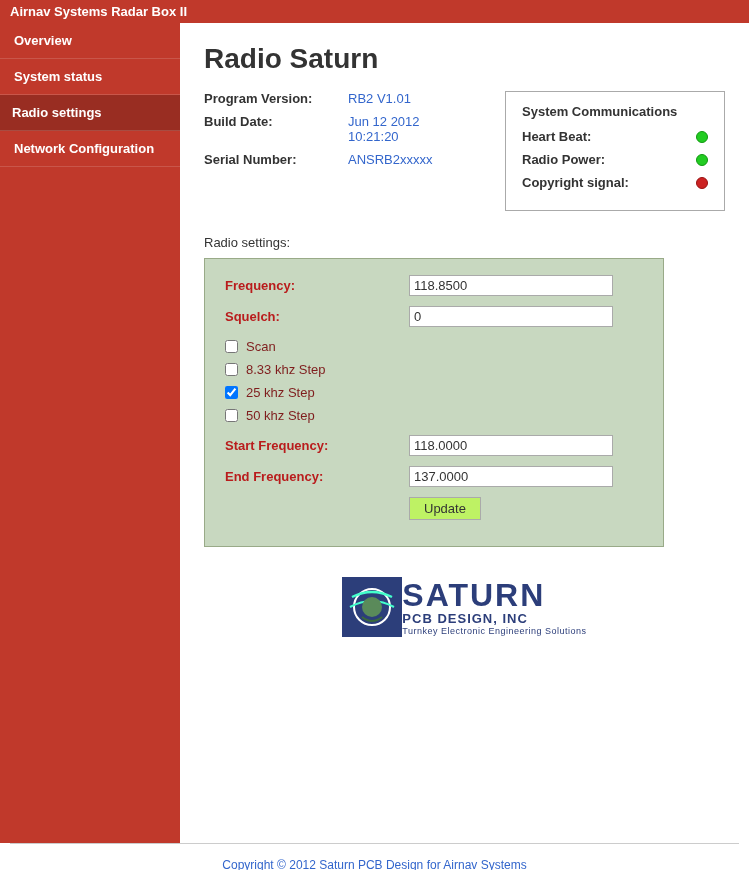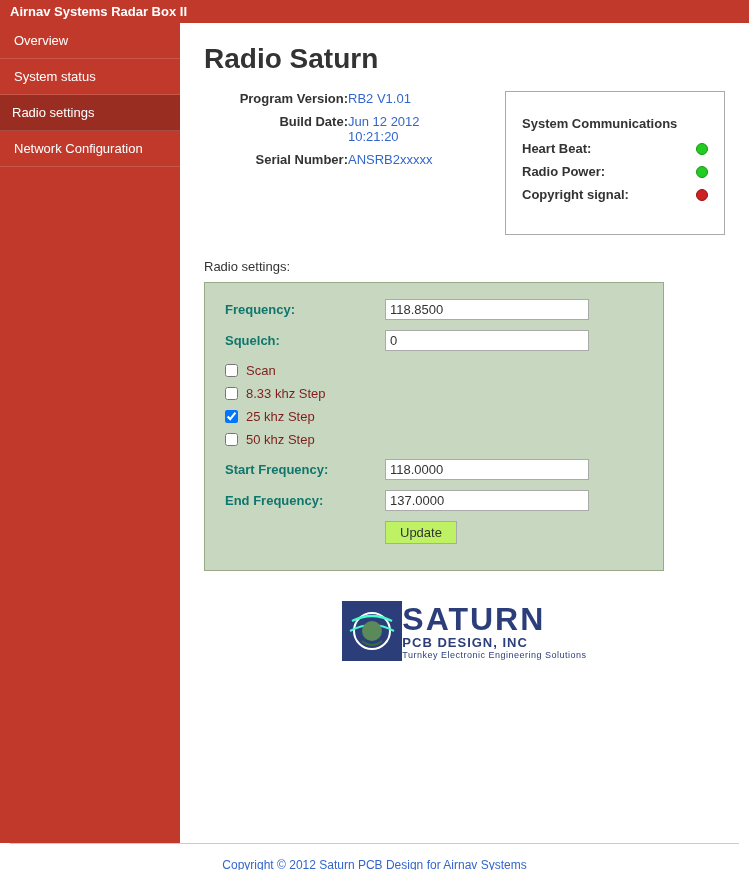--- a/index.html
+++ b/index.html
@@ -31,21 +31,21 @@
     
     .sidebar {
       width: 180px;
       background: #c0392b;
       flex-shrink: 0;
     }
     .sidebar-item {
       display: block;
       padding: 10px 14px;
       color: #fff;
-      font-weight: normal;
+      font-weight: bold;
       font-size: 13px;
       cursor: pointer;
       border-bottom: 1px solid rgba(255,255,255,0.15);
       text-decoration: none;
     }
     .sidebar-item.active {
       background: rgba(0,0,0,0.2);
       padding-left: 12px;
     }
 
@@ -77,30 +77,29 @@
     .info-row {
       display: flex;
       margin-bottom: 8px;
       align-items: flex-start;
     }
     .info-label {
       font-weight: bold;
       width: 144px;
       flex-shrink: 0;
       color: #333;
-      text-align: right;
     }
     .info-value {
       color: #3366cc;
     }
 
     
     .sys-comm-box {
       border: 1px solid #aaa;
-      padding: 24px 16px;
+      padding: 12px 16px;
       width: 220px;
       flex-shrink: 0;
     }
     .sys-comm-title {
       font-weight: bold;
       font-size: 13px;
       margin-bottom: 10px;
       color: #333;
     }
     .sys-comm-row {
@@ -136,23 +135,23 @@
       width: 460px;
     }
 
     .form-row {
       display: flex;
       align-items: center;
       margin-bottom: 10px;
     }
     .form-label {
       font-weight: bold;
-      width: 160px;
+      width: 184px;
       flex-shrink: 0;
-      color: #0f766e;
+      color: #b91c1c;
     }
     .form-input {
       border: 1px solid #aaa;
       background: #fff;
       padding: 2px 4px;
       font-size: 13px;
       width: 204px;
       color: #333;
     }
 

